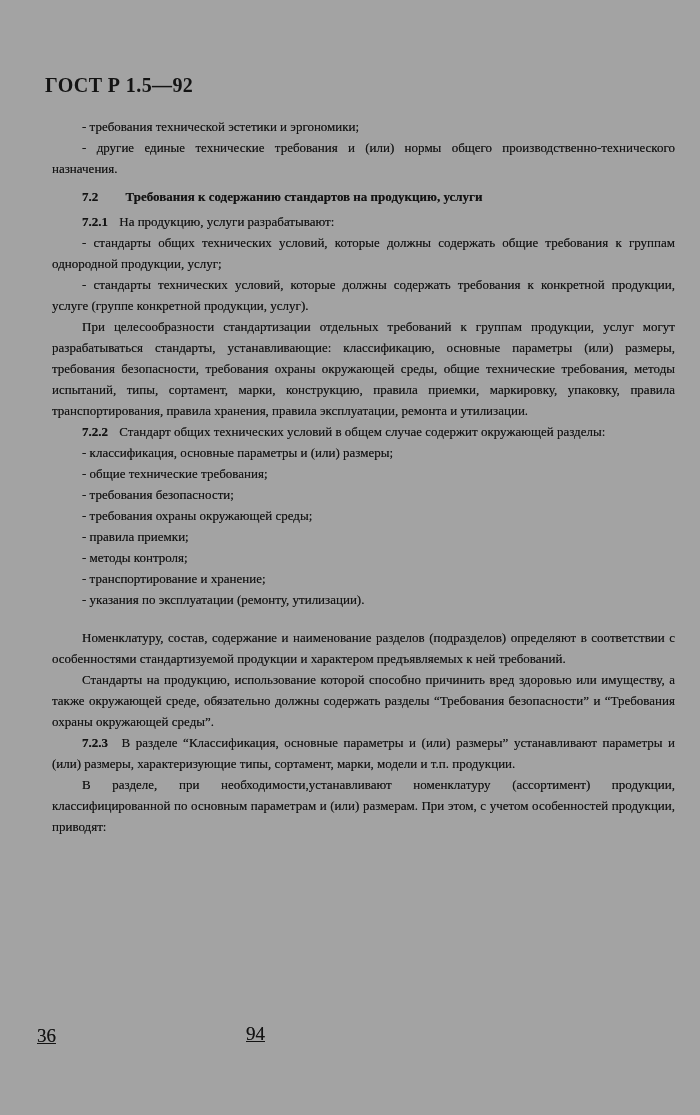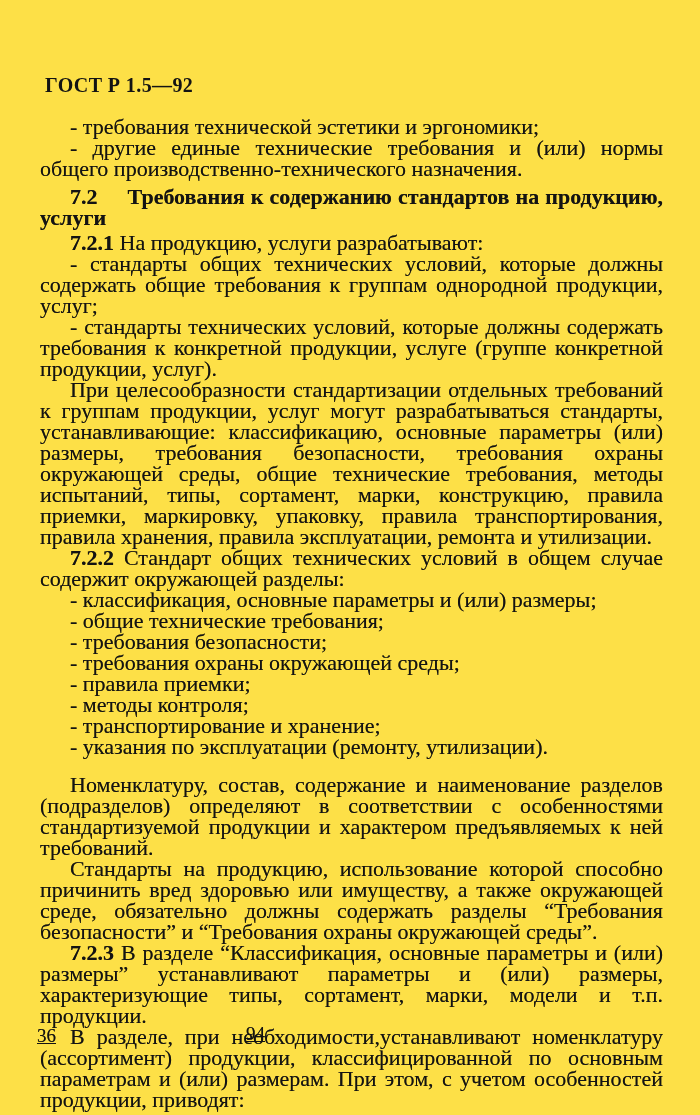--- a/index.html
+++ b/index.html
@@ -4,40 +4,40 @@
 <style>
   html, body {
     margin: 0;
     padding: 0;
     background: #fcfcfa;
   }
   .page {
     position: relative;
     width: 700px;
     height: 1115px;
-    background: #fde047;
+    background: #a3a3a3;
     font-family: "Liberation Serif", "DejaVu Serif", serif;
     color: #131313;
     overflow: hidden;
   }
   .standard-number {
     position: absolute;
     left: 45px;
     top: 74px;
     font-size: 20px;
     font-weight: 700;
     letter-spacing: 0.4px;
     white-space: nowrap;
   }
   .content {
     position: absolute;
-    left: 40px;
+    left: 52px;
     top: 116px;
     width: 623px;
-    font-size: 22px;
+    font-size: 13px;
     line-height: 21px;
     text-align: justify;
     text-shadow: 0 0 0.4px rgba(0,0,0,0.55);
     font-family: Liberation Serif, serif;
   }
   .content p {
     margin: 0;
     text-indent: 30px;
   }
   .content p.heading {
@@ -48,21 +48,21 @@
   .content p.gap-before {
     margin-top: 17px;
   }
   .clause-number {
     font-weight: 700;
   }
   .heading .clause-number {
     margin-right: 24px;
   }
   .numbered .clause-number {
-    margin-right: 0;
+    margin-right: 8px;
   }
   .footer-num {
     position: absolute;
     font-size: 19px;
     text-shadow: 0 0 0.4px rgba(0,0,0,0.55);
     text-decoration: underline;
   }
   .footer-num.page-num  { left: 37px;  top: 1025px; }
   .footer-num.book-num  { left: 246px; top: 1023px; text-align: right; }
 </style>

